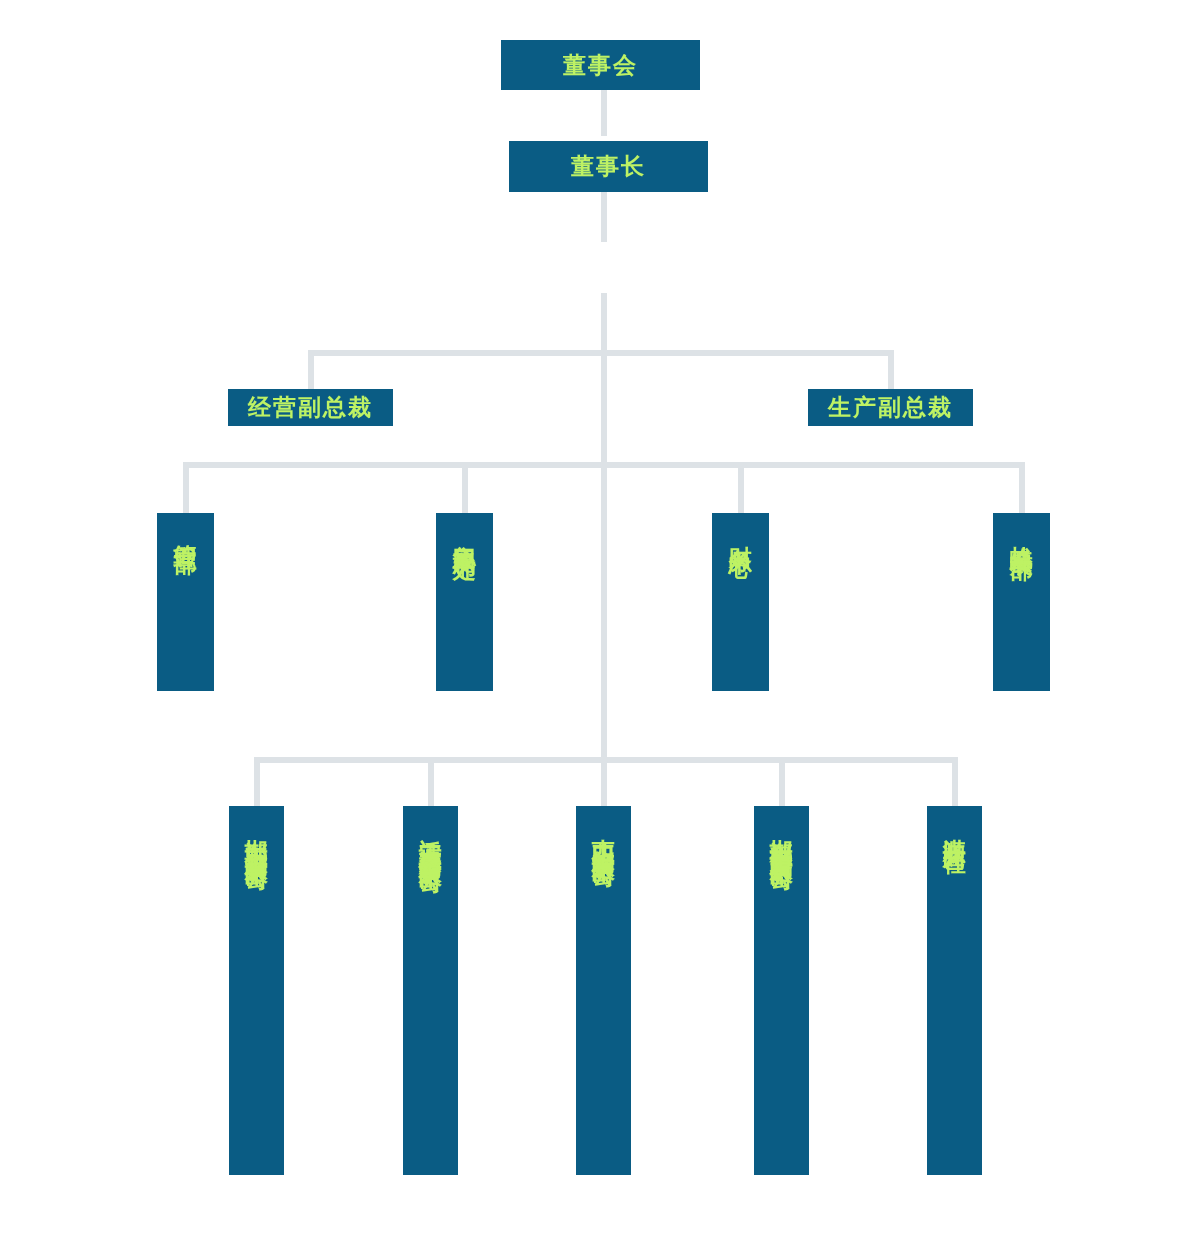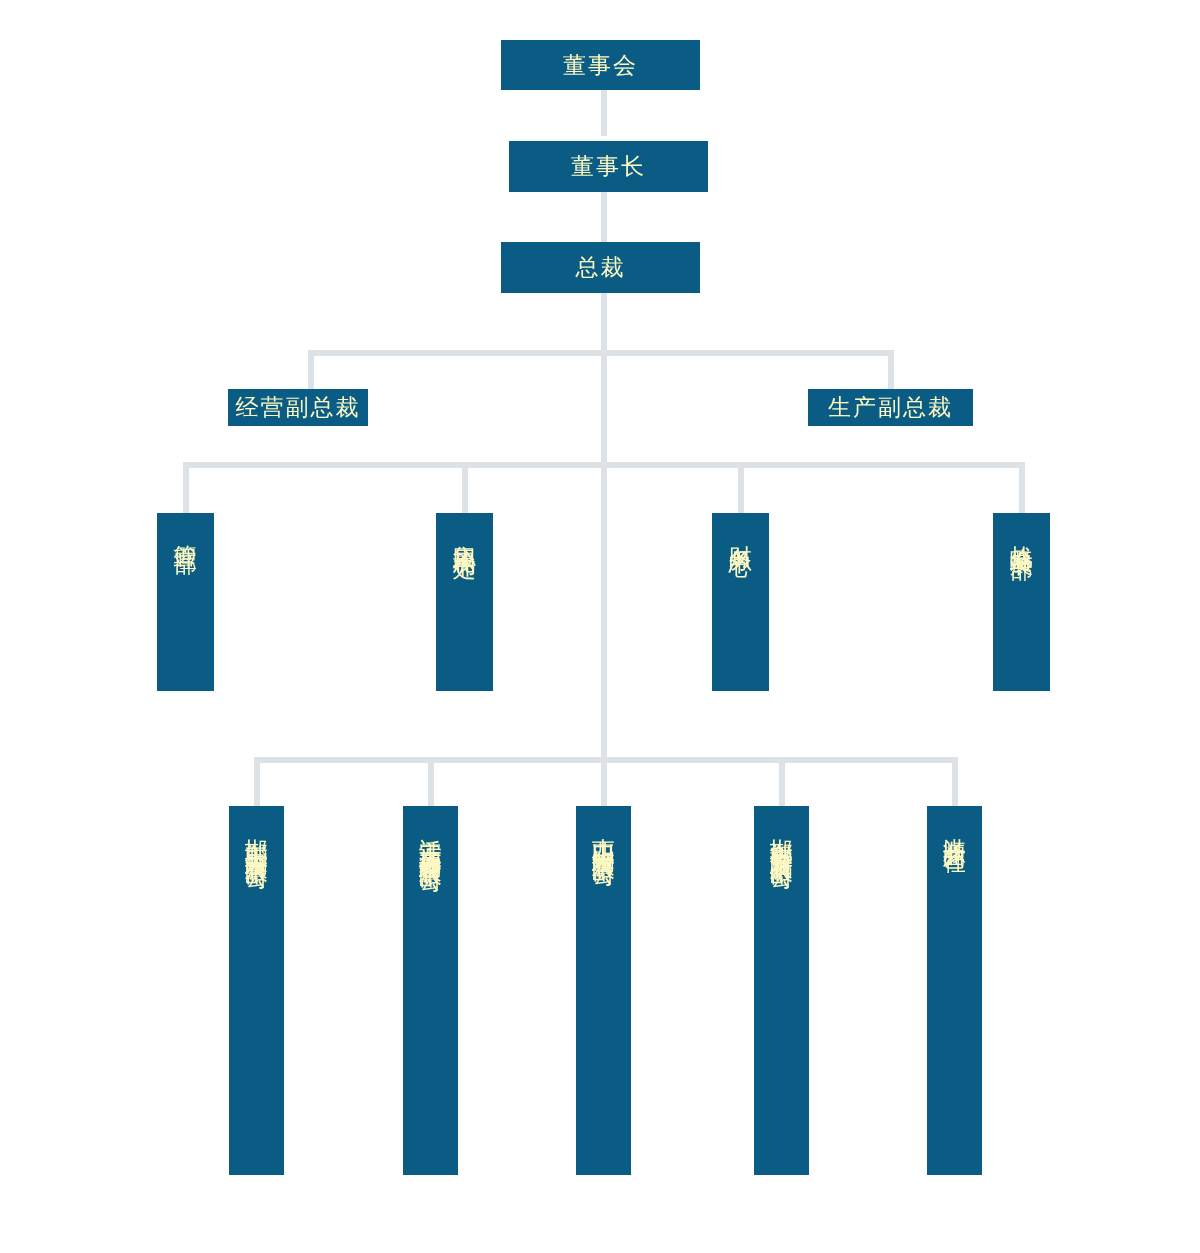--- a/index.html
+++ b/index.html
@@ -23,24 +23,25 @@
     position: absolute;
     background: #dde2e6;
   }
   .conn-v { width: 6px; }
   .conn-h { height: 6px; }
 
   
   .node {
     position: absolute;
     background: #0a5c84;
-    color: #fef9c3;
+    color: #bef264;
     box-sizing: border-box;
     display: flex;
     overflow: hidden;
+    font-weight: bold;
   }
   
   .node-h {
     align-items: center;
     justify-content: center;
   }
   .node-h .node-label {
     font-size: 23px;
     letter-spacing: 2px;
     line-height: 1;
@@ -92,25 +93,22 @@
   <div class="conn conn-v" style="left:952px; top:757px; height:49px;"></div>
 
   <div class="node node-h" style="left:501px; top:40px; width:199px; height:50px;">
     <span class="node-label">董事会</span>
   </div>
 
   <div class="node node-h" style="left:501px; top:141px; width:199px; height:51px;margin-left:8px;">
     <span class="node-label">董事长</span>
   </div>
 
-  <div class="node node-h" style="left:501px; top:242px; width:199px; height:51px;">
-    <span class="node-label">总裁</span>
-  </div>
 
-  <div class="node node-h" style="left:228px; top:389px; width:140px; height:37px;">
+  <div class="node node-h" style="left:228px; top:389px; width:165px; height:37px;">
     <span class="node-label">经营副总裁</span>
   </div>
   <div class="node node-h" style="left:808px; top:389px; width:165px; height:37px;">
     <span class="node-label">生产副总裁</span>
   </div>
 
   <div class="node node-v" style="left:157px; top:513px; width:57px; height:178px;">
     <span class="node-label">管理部</span>
   </div>
   <div class="node node-v" style="left:436px; top:513px; width:57px; height:178px;">

